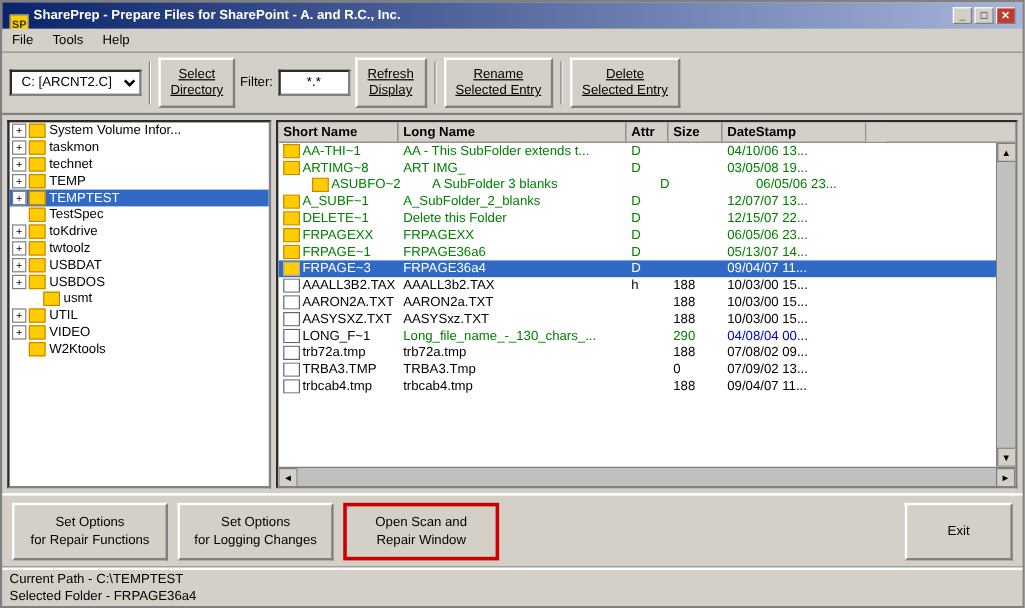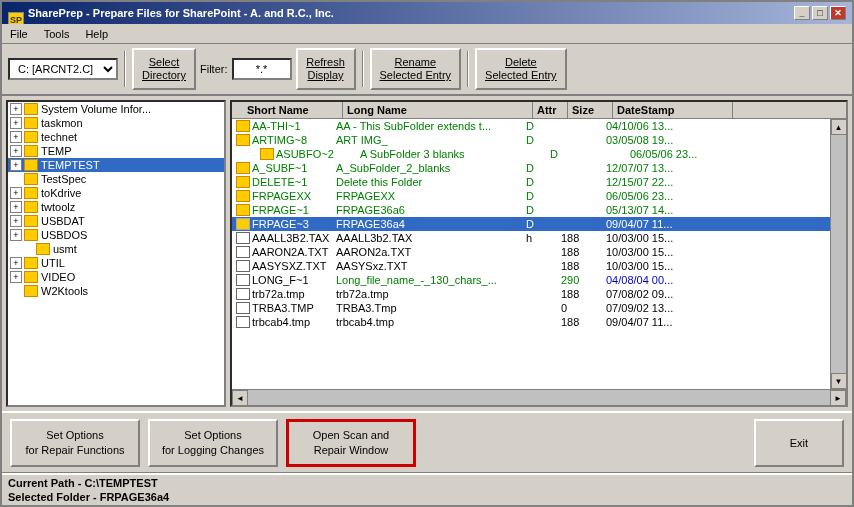--- a/index.html
+++ b/index.html
@@ -197,21 +197,20 @@
       background: #fff;
       border: 2px inset #808080;
       overflow: hidden;
     }
     .file-header {
       display: flex;
       background: #d4d0c8;
       border-bottom: 1px solid #808080;
       font-size: 11px;
       font-weight: bold;
-      padding-left: 11px;
     }
     .file-header-cell {
       padding: 2px 4px;
       border-right: 1px solid #808080;
       cursor: pointer;
       user-select: none;
     }
     .col-short { width: 100px; }
     .col-long { width: 190px; }
     .col-attr { width: 35px; }
@@ -333,21 +332,20 @@
       border-top: 2px solid #fff;
       padding: 2px 6px;
       font-size: 11px;
       display: flex;
       flex-direction: column;
       gap: 2px;
     }
     .status-line {
       display: flex;
       align-items: flex-end;
-      font-weight: bold;
     }
   </style>
 </head>
 <body>
 
 <div class="window">
 
   <div class="title-bar">
     <div class="title-bar-left">
       <div class="title-icon">SP</div>

